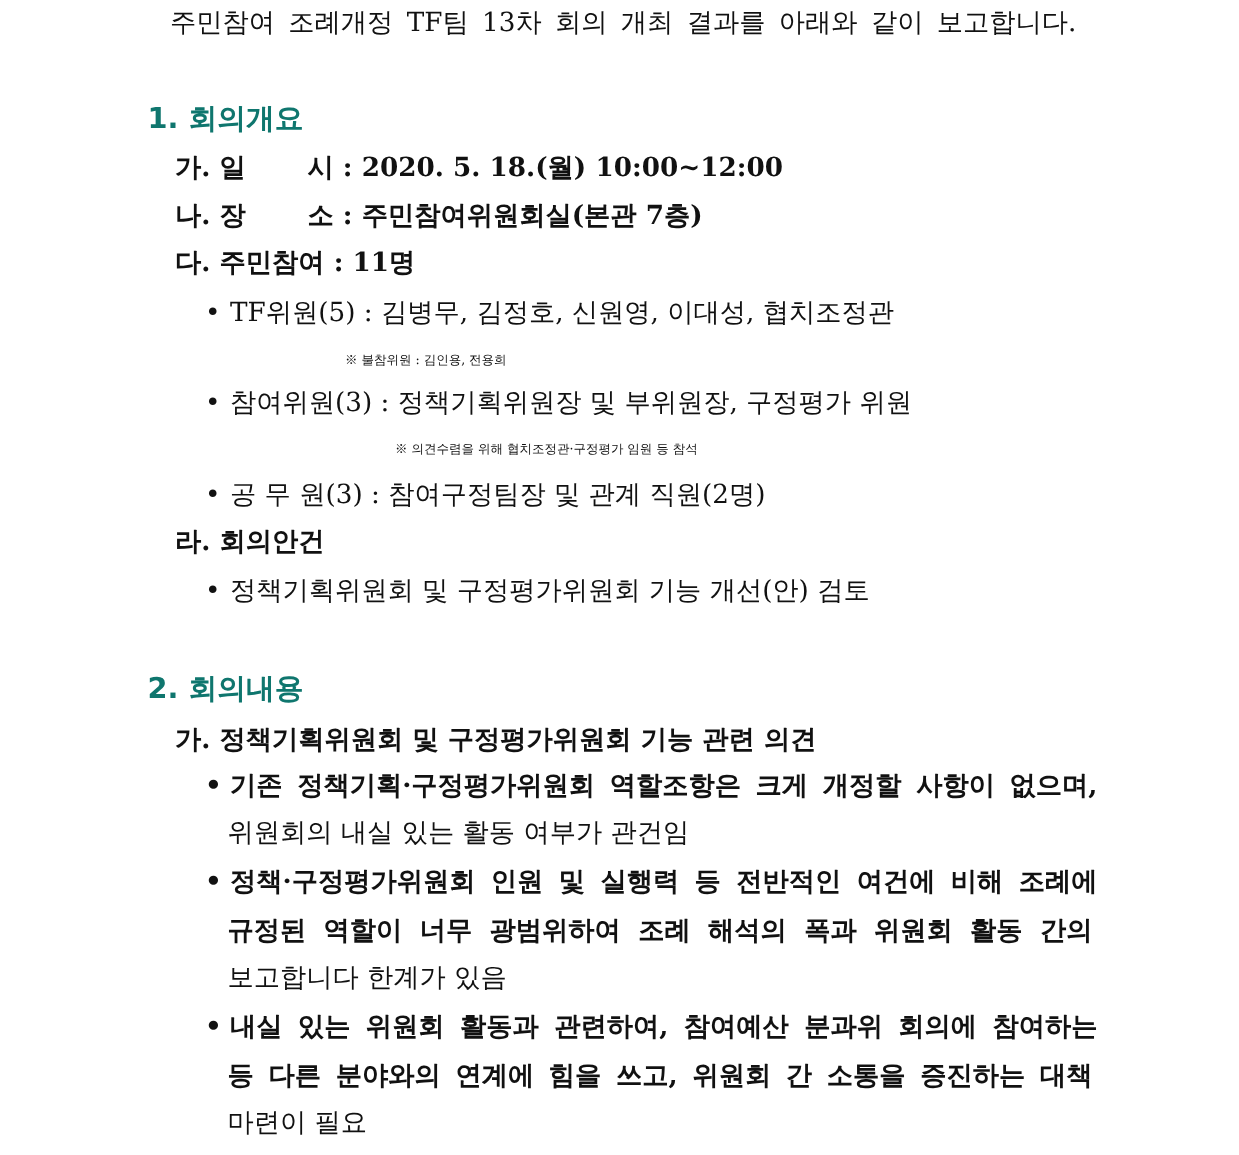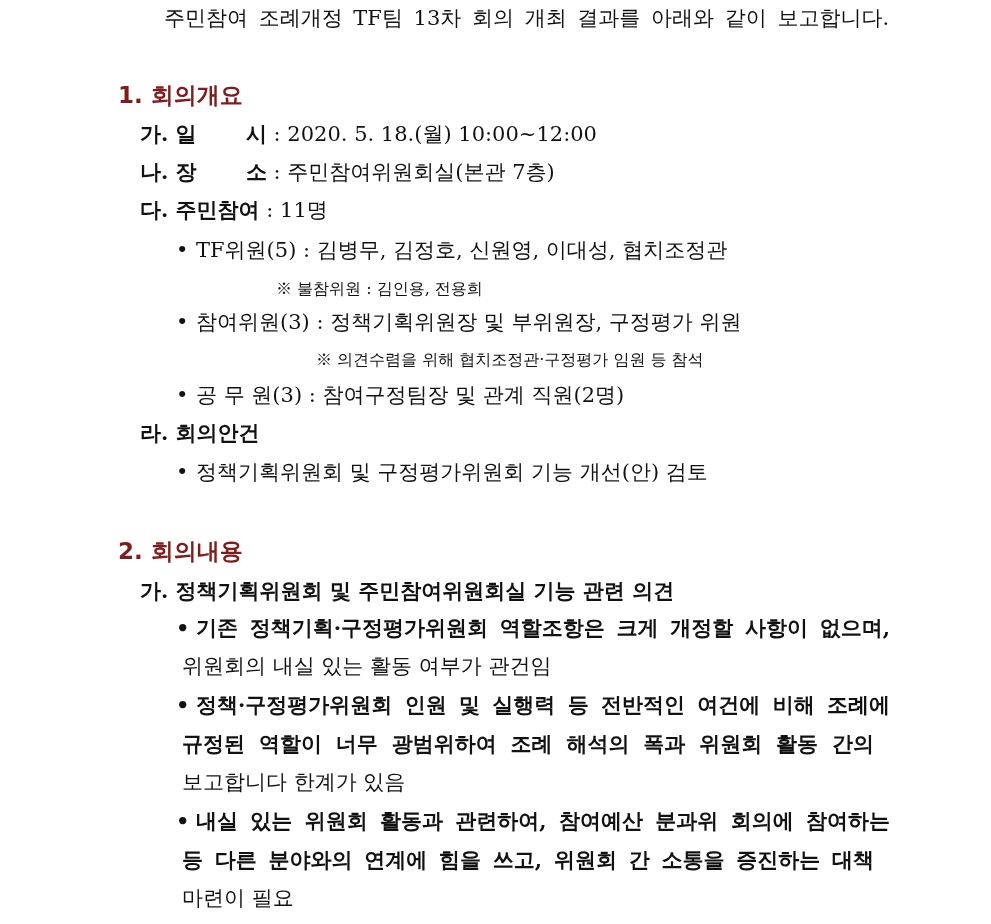--- a/index.html
+++ b/index.html
@@ -1,26 +1,26 @@
 <!DOCTYPE html>
 <html><head>
 <meta charset="utf-8">
 <style>
   html, body { margin: 0; padding: 0; background: #ffffff; }
   body { width: 991px; height: 924px; overflow: hidden; position: relative;
          font-family: "DejaVu Serif", "Liberation Serif", serif; color: #111; }
   .line { position: absolute; white-space: nowrap; font-size: 21px; line-height: 30px; }
-  .intro { left: 136px; top: 3px; word-spacing: 4px; margin-left: 28px; }
+  .intro { left: 136px; top: 3px; word-spacing: 4px; }
   .h1 { font-family: "DejaVu Sans", "Liberation Sans", sans-serif; font-weight: bold;
-        color: #7f1d1d; font-size: 23px; left: 118px; }
+        color: #0f766e; font-size: 23px; left: 118px; }
   .h2 { font-weight: bold; left: 140px; }
-  .h2 .val { font-weight: normal; text-align: center; }
-  .bullet { left: 176px; }
+  .h2 .val { font-weight: bold; text-align: center; }
+  .bullet { left: 164px; }
   .bullet .dot { display: inline-block; width: 20px; }
-  .note { font-size: 16px; }
+  .note { font-size: 10px; }
   .cont { left: 182px; }
   .just { text-align: justify; text-align-last: justify; width: 692px; font-weight: bold; }
   .bullet.just { width: 714px; }
 </style>
 </head>
 <body>
 
 <div class="line intro">주민참여 조례개정 TF팀 13차 회의 개최 결과를 아래와 같이 보고합니다.</div>
 
 <div class="line h1" style="top:80px">1. 회의개요</div>
@@ -34,21 +34,21 @@
 
 <div class="line bullet" style="top:307px"><span class="dot">•</span><span>참여위원(3) : 정책기획위원장 및 부위원장, 구정평가 위원</span></div>
 <div class="line note" style="left:316px; top:345px">※ 의견수렴을 위해 협치조정관·구정평가 임원 등 참석</div>
 
 <div class="line bullet" style="top:380px"><span class="dot">•</span><span>공 무 원(3) : 참여구정팀장 및 관계 직원(2명)</span></div>
 
 <div class="line h2" style="top:418px">라. 회의안건</div>
 <div class="line bullet" style="top:457px"><span class="dot">•</span><span>정책기획위원회 및 구정평가위원회 기능 개선(안) 검토</span></div>
 
 <div class="line h1" style="top:536px">2. 회의내용</div>
-<div class="line h2" style="top:576px">가. 정책기획위원회 및 주민참여위원회실 기능 관련 의견</div>
+<div class="line h2" style="top:576px">가. 정책기획위원회 및 구정평가위원회 기능 관련 의견</div>
 
 <div class="line bullet just" style="top:613px"><span class="dot">•</span><span>기존 정책기획·구정평가위원회 역할조항은 크게 개정할 사항이 없으며,</span></div>
 <div class="line cont" style="top:651px">위원회의 내실 있는 활동 여부가 관건임</div>
 
 <div class="line bullet just" style="top:690px"><span class="dot">•</span><span>정책·구정평가위원회 인원 및 실행력 등 전반적인 여건에 비해 조례에</span></div>
 <div class="line cont just" style="top:729px">규정된 역할이 너무 광범위하여 조례 해석의 폭과 위원회 활동 간의</div>
 <div class="line cont" style="top:767px">보고합니다 한계가 있음</div>
 
 <div class="line bullet just" style="top:806px"><span class="dot">•</span><span>내실 있는 위원회 활동과 관련하여, 참여예산 분과위 회의에 참여하는</span></div>
 <div class="line cont just" style="top:845px">등 다른 분야와의 연계에 힘을 쓰고, 위원회 간 소통을 증진하는 대책</div>

